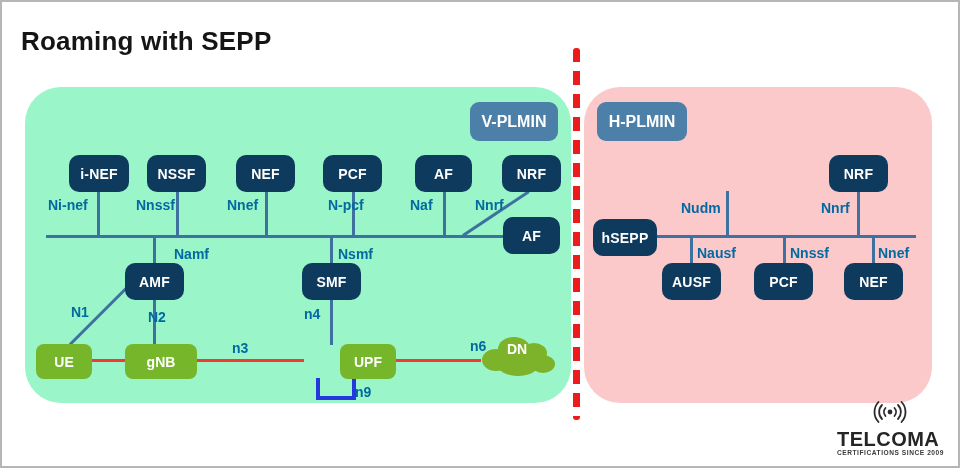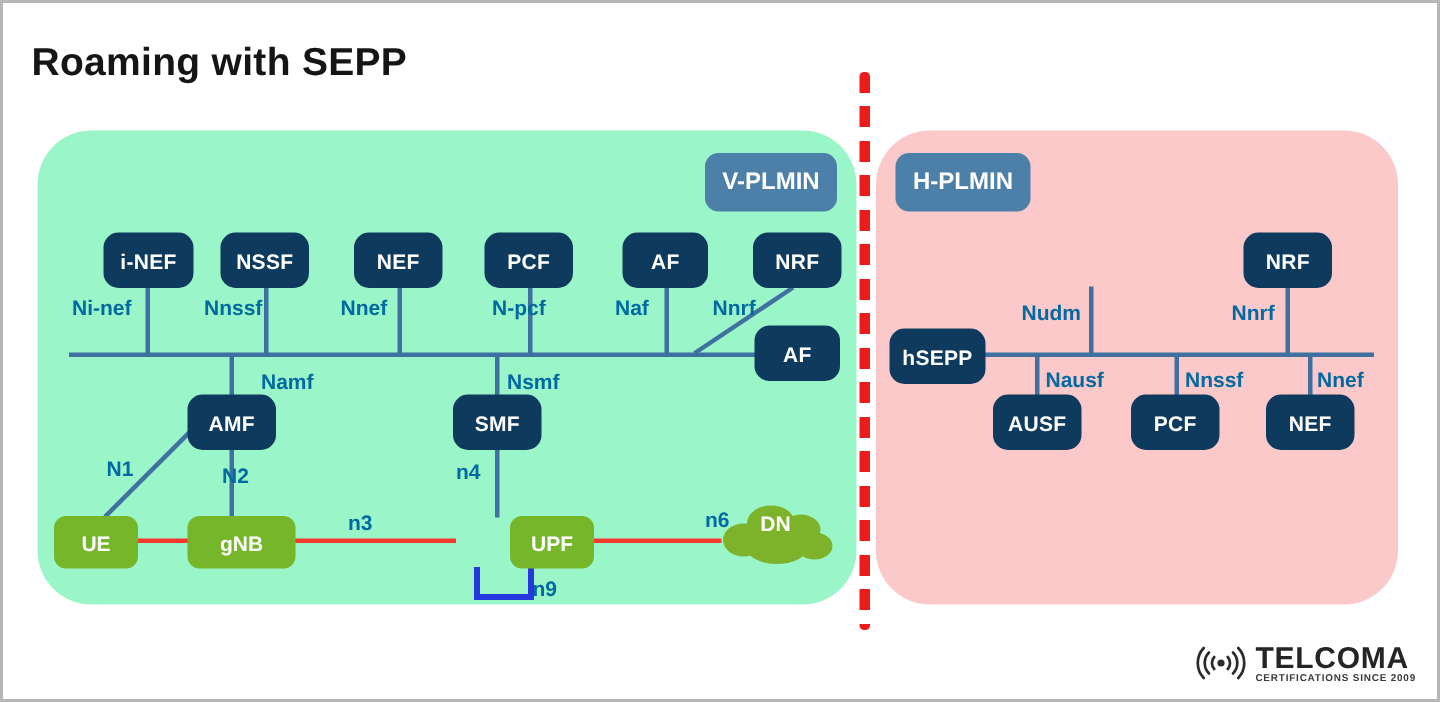--- a/index.html
+++ b/index.html
@@ -40,21 +40,21 @@
   .redline{position:absolute;height:3px;background:#f43a2e;}
   .n9loop{
     position:absolute;left:316px;top:378px;width:32px;height:18px;
     border:4px solid #2438dd;border-top:none;
   }
   .cloud{position:absolute;left:477px;top:333px;width:80px;height:46px;}
   .cloud .dn-label{
     position:absolute;left:0;top:8px;width:80px;text-align:center;
     color:#fff;font-size:14px;font-weight:700;
   }
-  .logo{position:absolute;right:16px;bottom:12px;display:flex;align-items:flex-end;gap:4px;}
+  .logo{position:absolute;right:16px;bottom:12px;display:flex;align-items:center;gap:4px;flex-direction:column;}
   .logo .brand{font-size:20px;font-weight:800;color:#252525;letter-spacing:.5px;line-height:18px;}
   .logo .tagline{font-size:6.6px;font-weight:600;color:#3a3a3a;letter-spacing:.55px;margin-top:1px;}
 </style>
 </head>
 <body>
 
 <div id="canvas">
 
   <div class="title">Roaming with SEPP</div>
 

